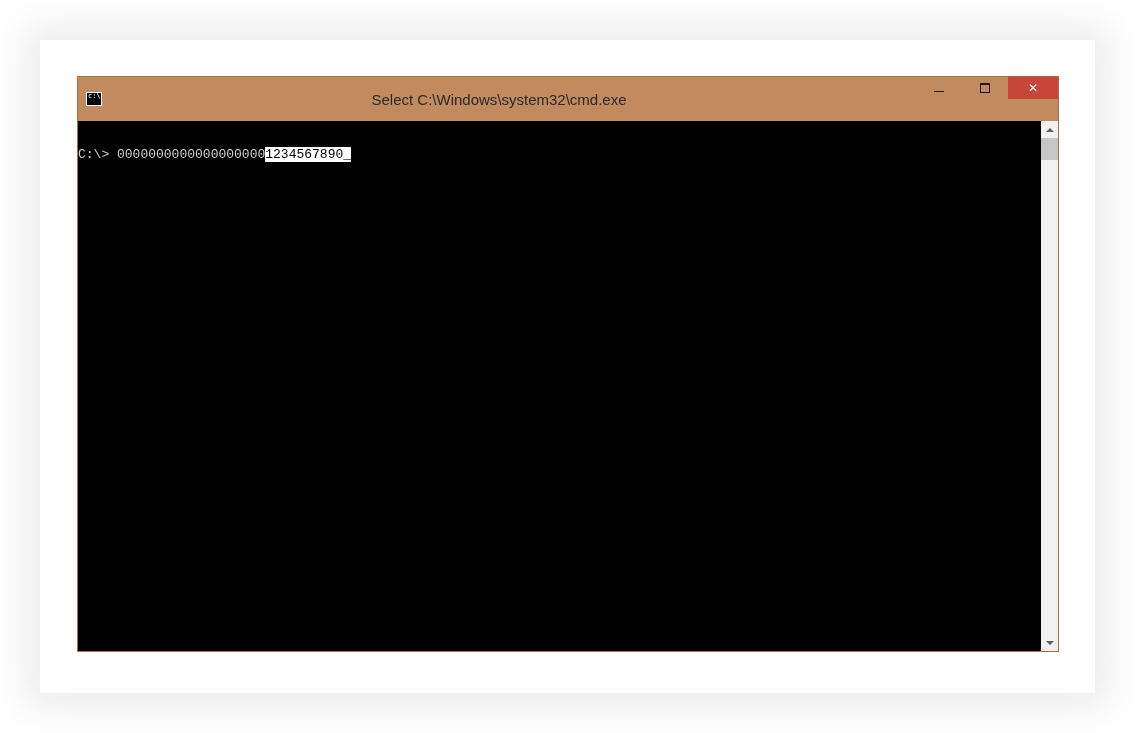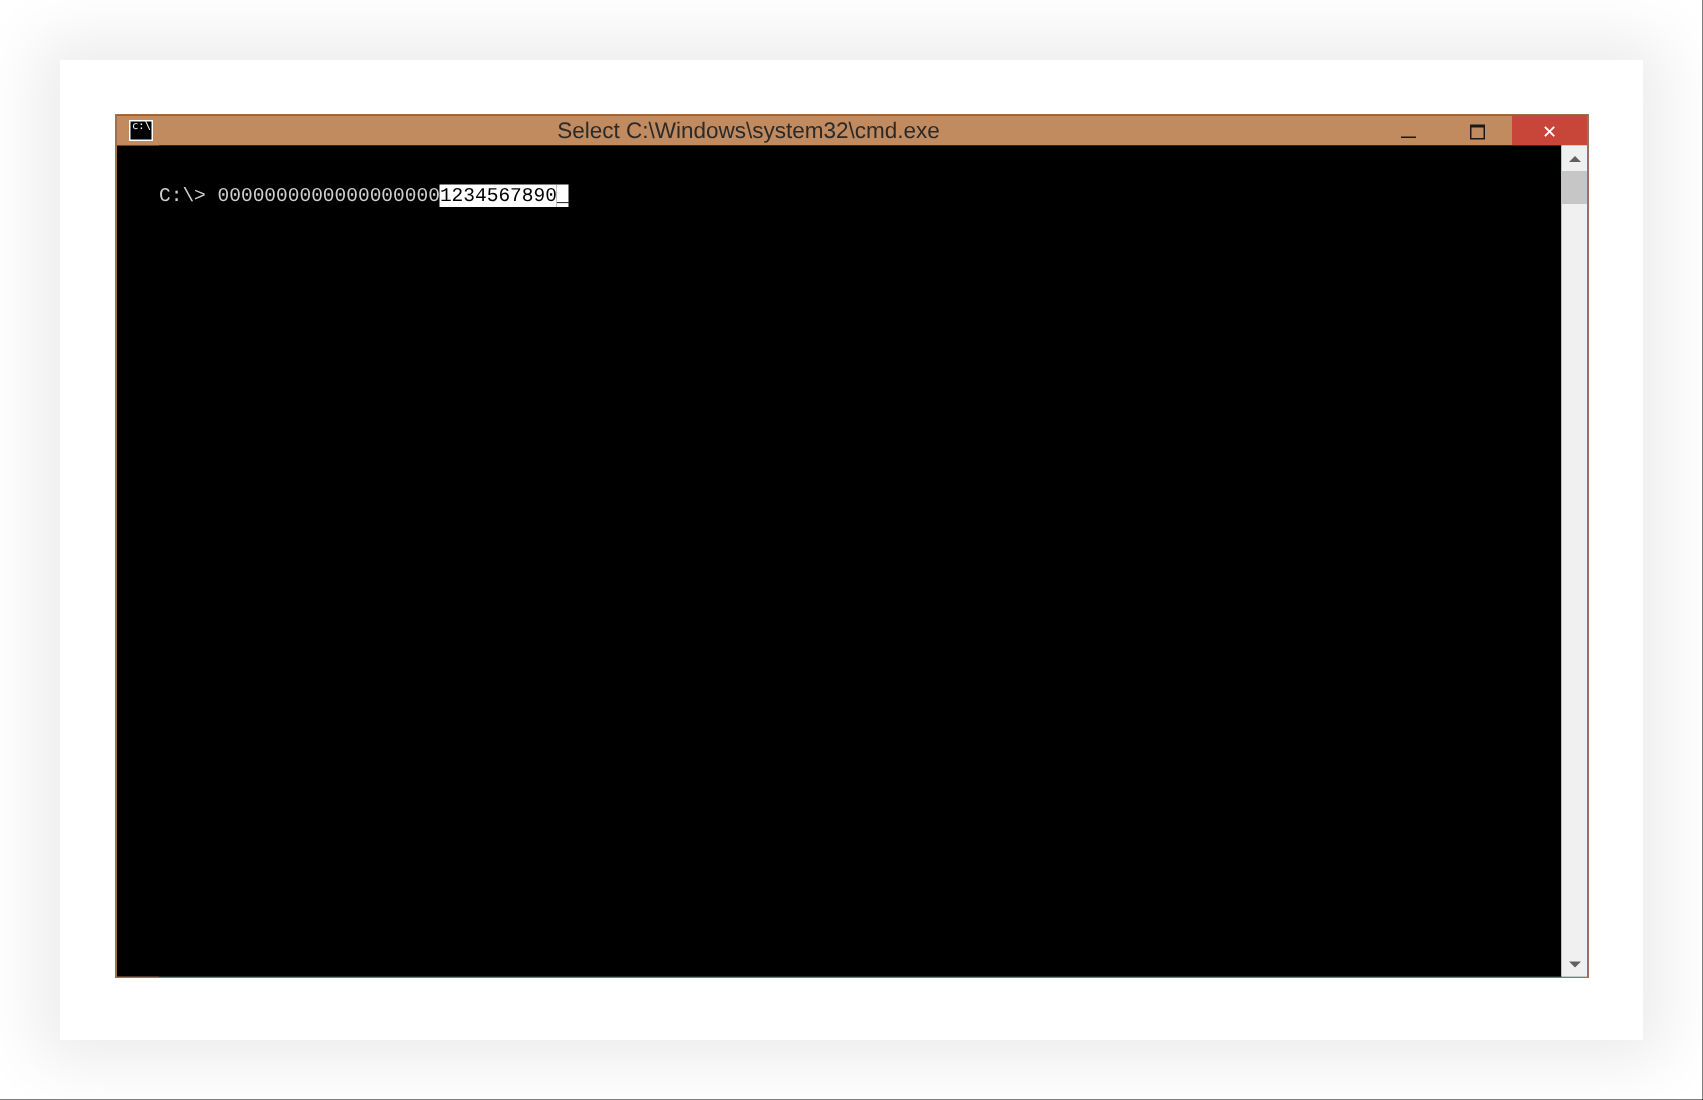--- a/index.html
+++ b/index.html
@@ -35,21 +35,21 @@
       left: 77px;
       width: 982px;
       height: 576px;
       border: 1px solid #a47048;
       display: flex;
       flex-direction: column;
       background: #000;
     }
     
     .titlebar {
-      height: 20px;
+      height: 44px;
       background: #c18a5f;
       display: flex;
       align-items: center;
       position: relative;
       flex-shrink: 0;
     }
     
     .cmd-icon {
       width: 16px;
       height: 14px;
@@ -127,21 +127,20 @@
       font-size: 12px;
       line-height: 1;
       font-weight: normal;
     }
     
     .terminal-body {
       flex: 1;
       display: flex;
       background: #15803d;
       position: relative;
-      margin-left: 28px;
     }
     
     .terminal-content {
       flex: 1;
       background: #000;
       color: #d0d0d0;
       font-family: Consolas, "Courier New", monospace;
       font-size: 13px;
       padding: 26px 0 0 0;
       line-height: 1.2;

